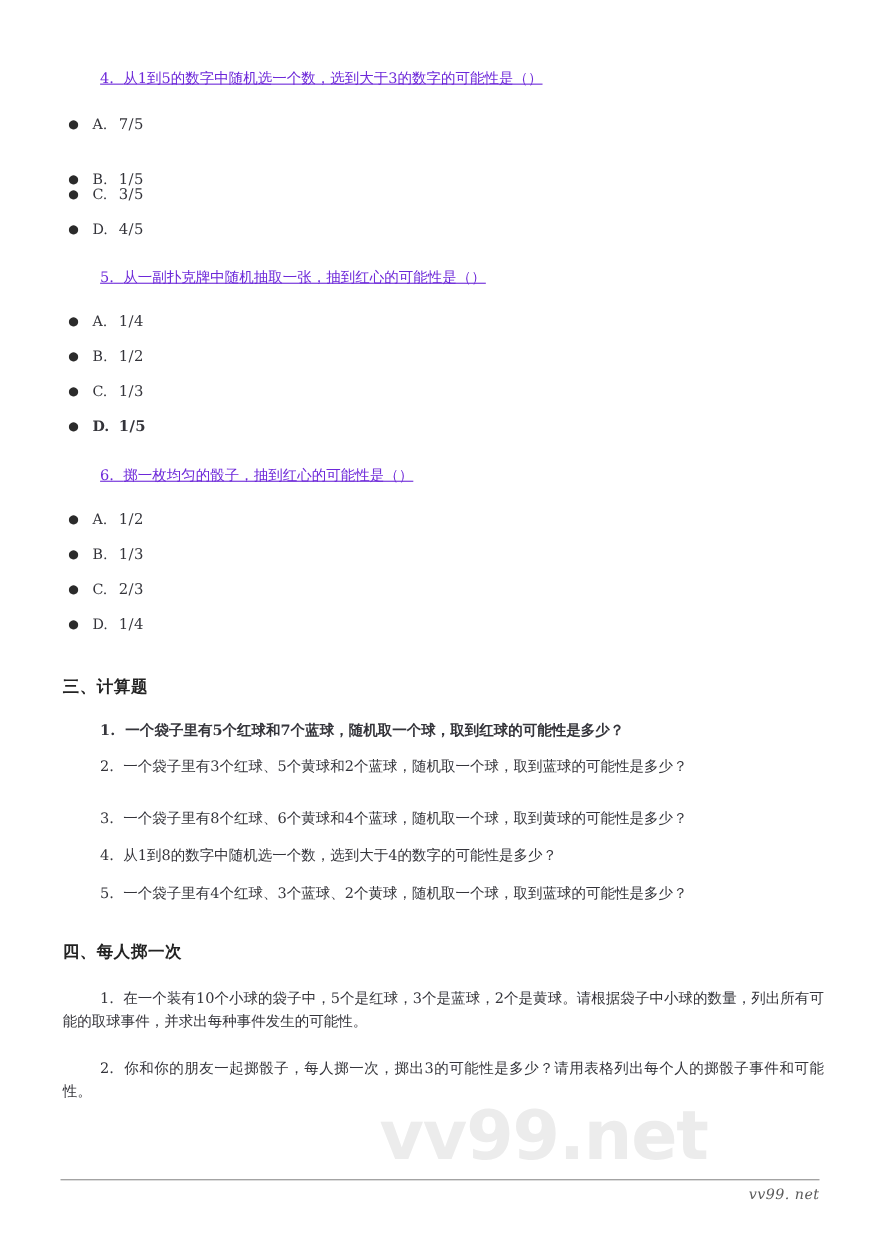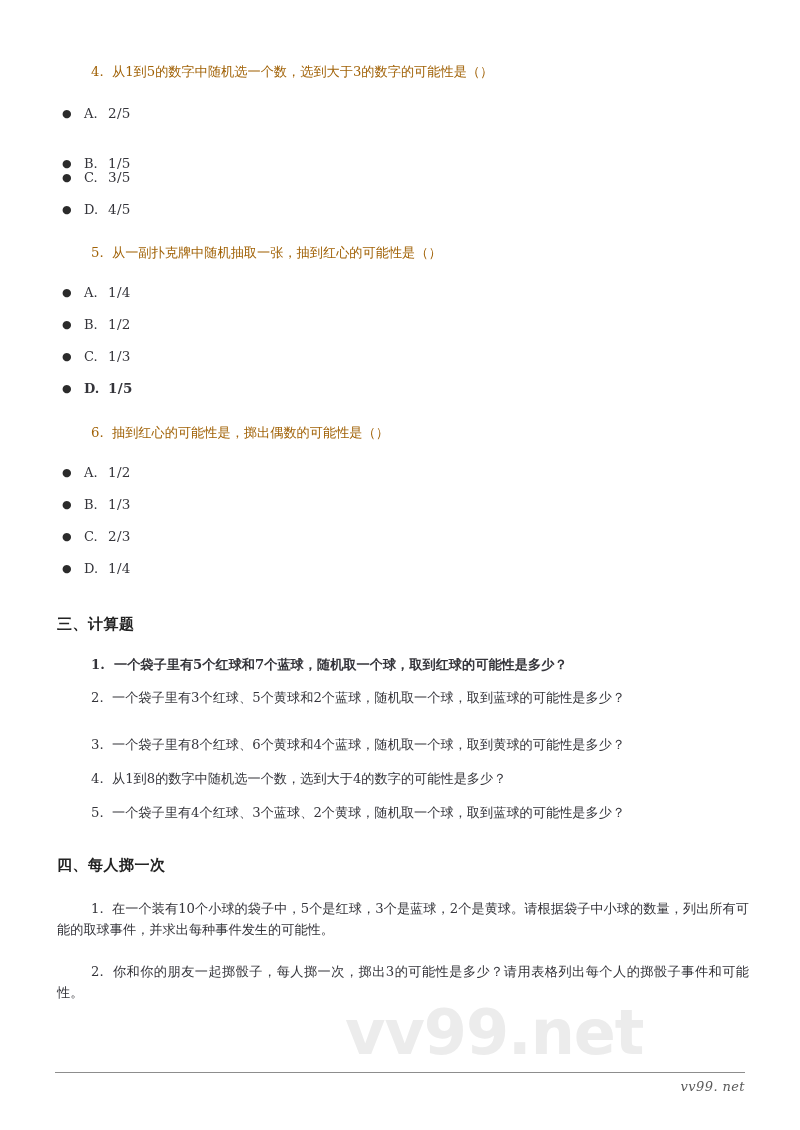--- a/index.html
+++ b/index.html
@@ -49,22 +49,23 @@
   }
 
   
   .q-stem {
     position: absolute;
     left: 57px;
     width: 690px;
     font-size: 13.2px;
     line-height: 20px;
     text-indent: 34px;
-    color: #a16207;
+    color: #6d28d9;
     white-space: nowrap;
+    text-decoration: underline;
   }
 
   .opt {
     position: absolute;
     left: 62px;
     width: 400px;
     font-size: 13px;
     line-height: 18px;
     color: #34343a;
   }
@@ -140,21 +141,21 @@
 <div class="page">
 
   <div class="watermark">vv99.net</div>
 
   <div class="content">
 
     <div class="q-stem" style="top:62px;">
       <span>4.</span>&nbsp;&nbsp;<span>从1到5的数字中随机选一个数，选到大于3的数字的可能性是（）</span>
     </div>
     <div class="opt" style="top:104px;">
-      <span class="bullet">●</span><span class="olabel">A.</span><span class="oval">2/5</span>
+      <span class="bullet">●</span><span class="olabel">A.</span><span class="oval">7/5</span>
     </div>
     <div class="opt" style="top:136px;margin-top:18px;">
       <span class="bullet">●</span><span class="olabel">B.</span><span class="oval">1/5</span>
     </div>
     <div class="opt" style="top:168px;">
       <span class="bullet">●</span><span class="olabel">C.</span><span class="oval">3/5</span>
     </div>
     <div class="opt" style="top:200px;">
       <span class="bullet">●</span><span class="olabel">D.</span><span class="oval">4/5</span>
     </div>
@@ -169,21 +170,21 @@
       <span class="bullet">●</span><span class="olabel">B.</span><span class="oval">1/2</span>
     </div>
     <div class="opt" style="top:347px;">
       <span class="bullet">●</span><span class="olabel">C.</span><span class="oval">1/3</span>
     </div>
     <div class="opt" style="top:379px;font-weight:bold;">
       <span class="bullet">●</span><span class="olabel">D.</span><span class="oval">1/5</span>
     </div>
 
     <div class="q-stem" style="top:423px;">
-      <span>6.</span>&nbsp;&nbsp;<span>抽到红心的可能性是，掷出偶数的可能性是（）</span>
+      <span>6.</span>&nbsp;&nbsp;<span>掷一枚均匀的骰子，抽到红心的可能性是（）</span>
     </div>
     <div class="opt" style="top:463px;">
       <span class="bullet">●</span><span class="olabel">A.</span><span class="oval">1/2</span>
     </div>
     <div class="opt" style="top:495px;">
       <span class="bullet">●</span><span class="olabel">B.</span><span class="oval">1/3</span>
     </div>
     <div class="opt" style="top:527px;">
       <span class="bullet">●</span><span class="olabel">C.</span><span class="oval">2/3</span>
     </div>

